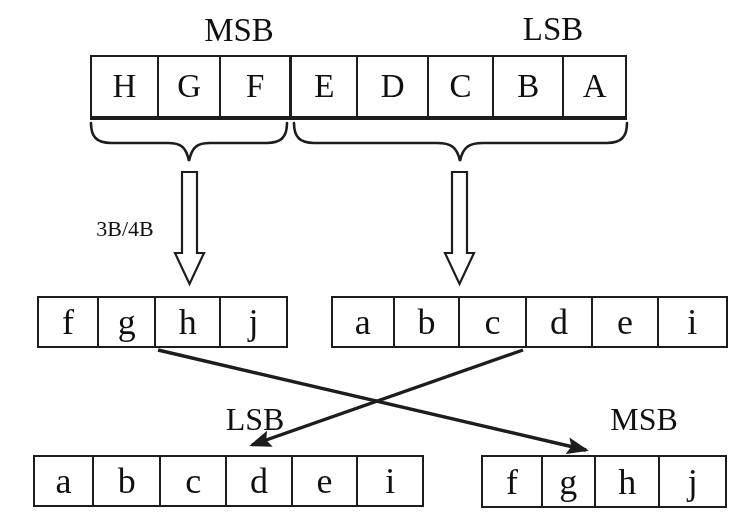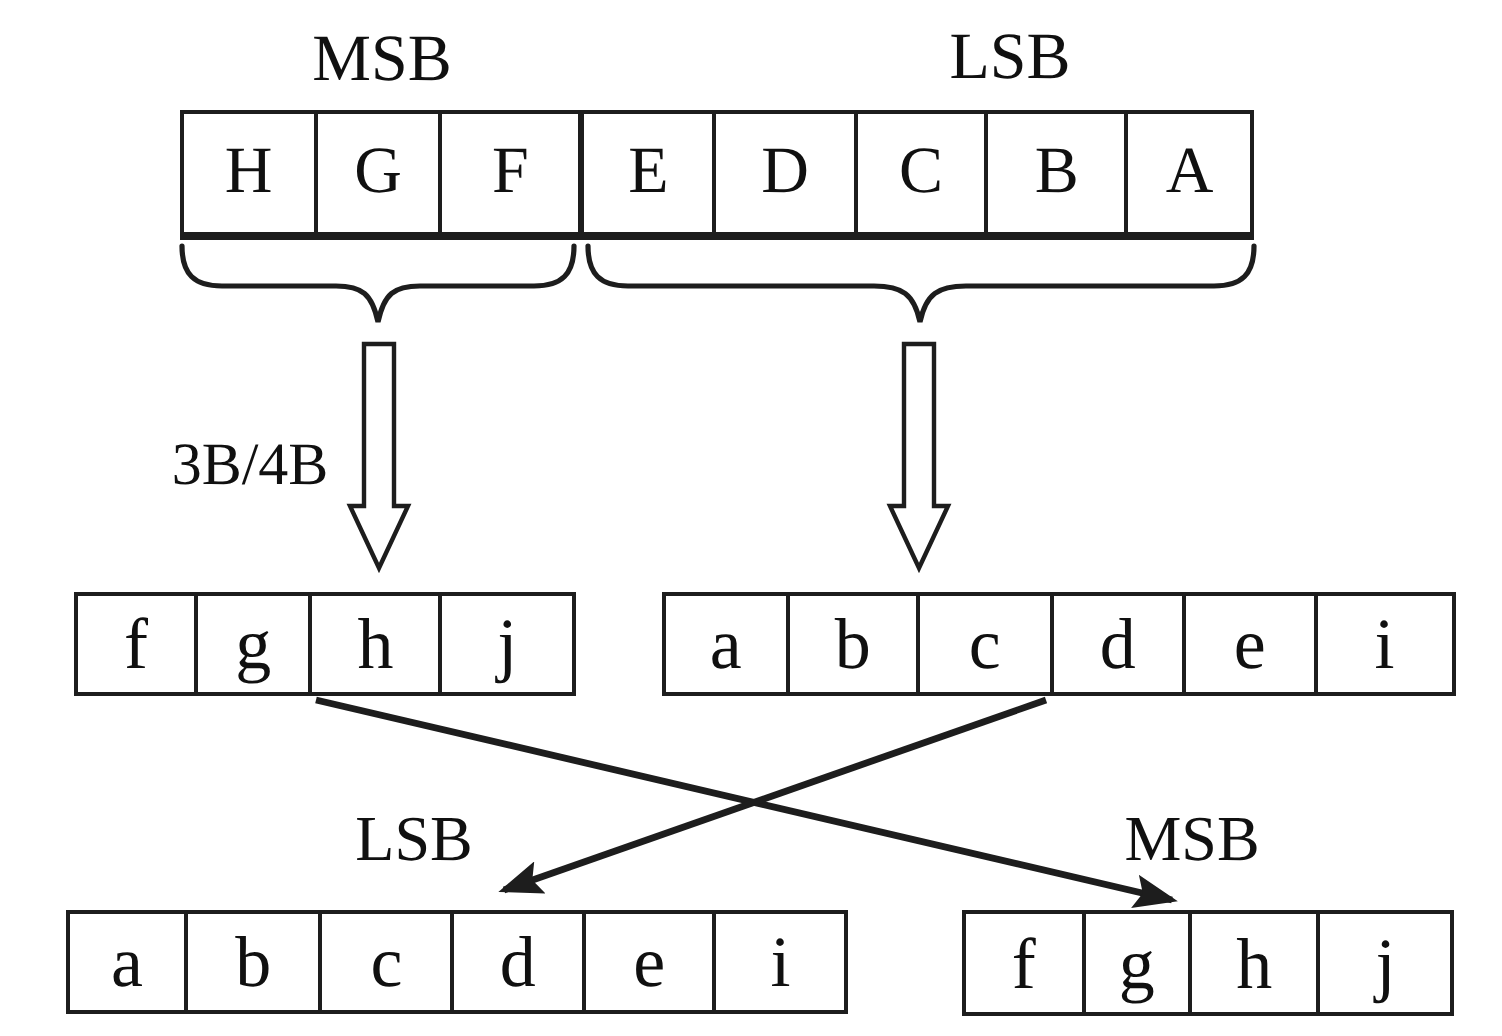--- a/index.html
+++ b/index.html
@@ -4,22 +4,22 @@
 <style>
   html,body{margin:0;padding:0;background:#ffffff;}
   .canvas{
     position:relative;width:751px;height:518px;background:#ffffff;
     font-family:"Liberation Serif","DejaVu Serif",serif;color:#101010;
     overflow:hidden;
   }
   .overlay{position:absolute;left:0;top:0;width:751px;height:518px;z-index:0;}
   .lbl{position:absolute;transform:translateX(-50%);white-space:nowrap;
        line-height:1;z-index:2;color:#101010;}
-  .lbl-big{font-size:33px;}
-  .lbl-mid{font-size:30px;}
+  .lbl-big{font-size:33px;margin-left:48px;}
+  .lbl-mid{font-size:22px;}
   .group{position:absolute;display:flex;background:#ffffff;box-sizing:border-box;
          border:2.6px solid #1d1d1d;z-index:1;}
   .group.thickbottom{border-bottom-width:4.6px;}
   .cell{display:flex;align-items:center;justify-content:center;
         border-right:2.6px solid #1d1d1d;box-sizing:border-box;}
   .cell:last-child{border-right:none;}
   .cell-cap{font-size:33px;}
   .cell-low{font-size:36px;}
 </style>
 </head>

